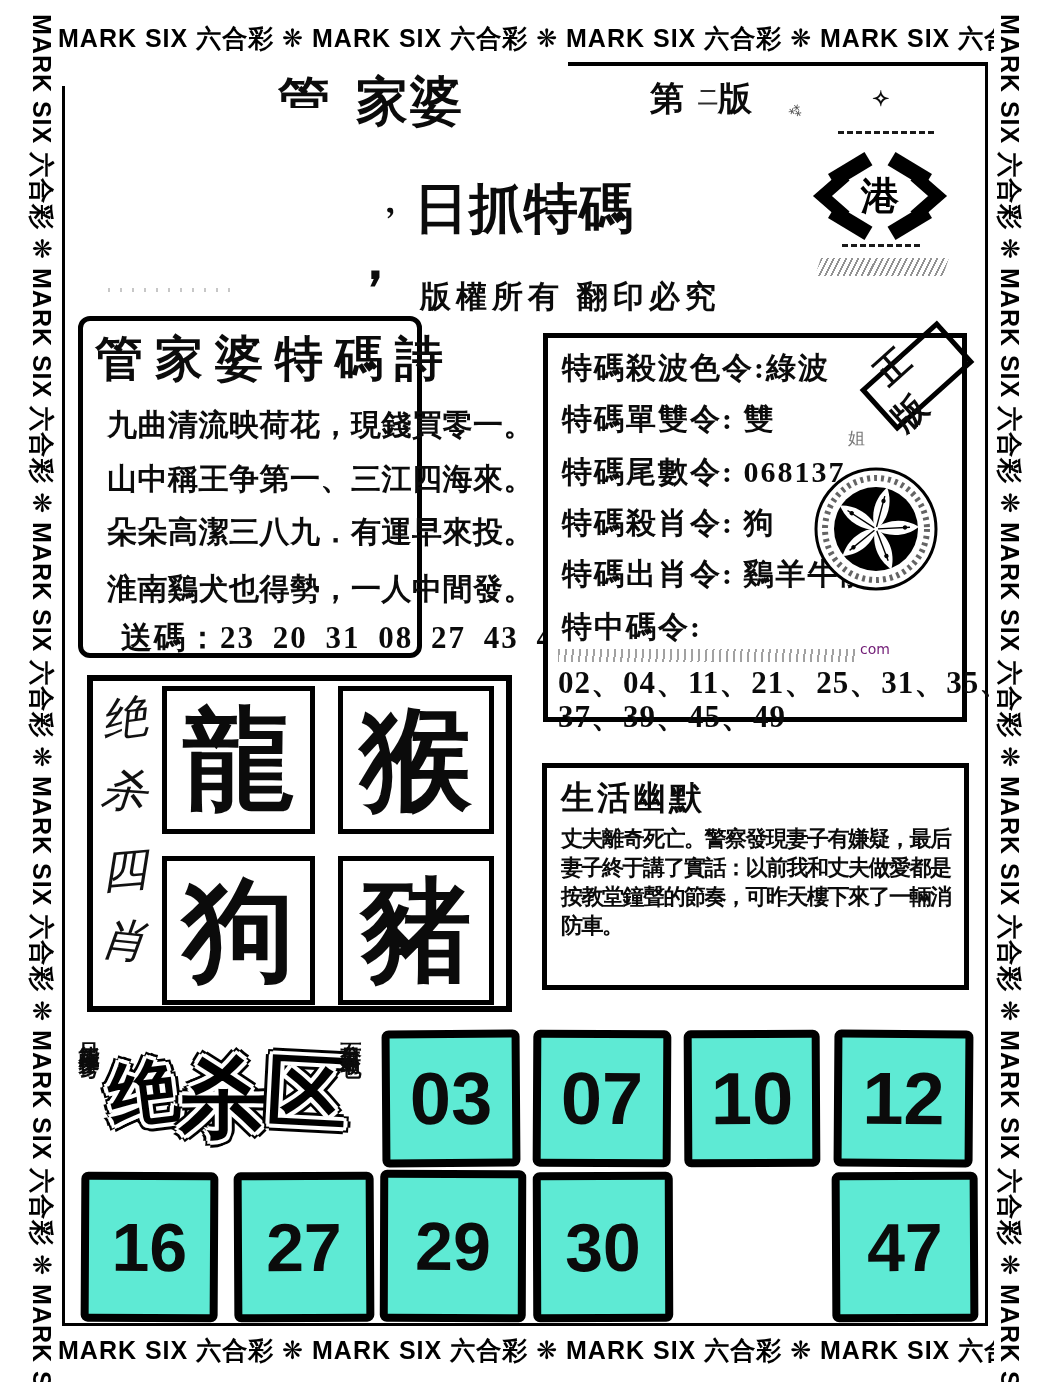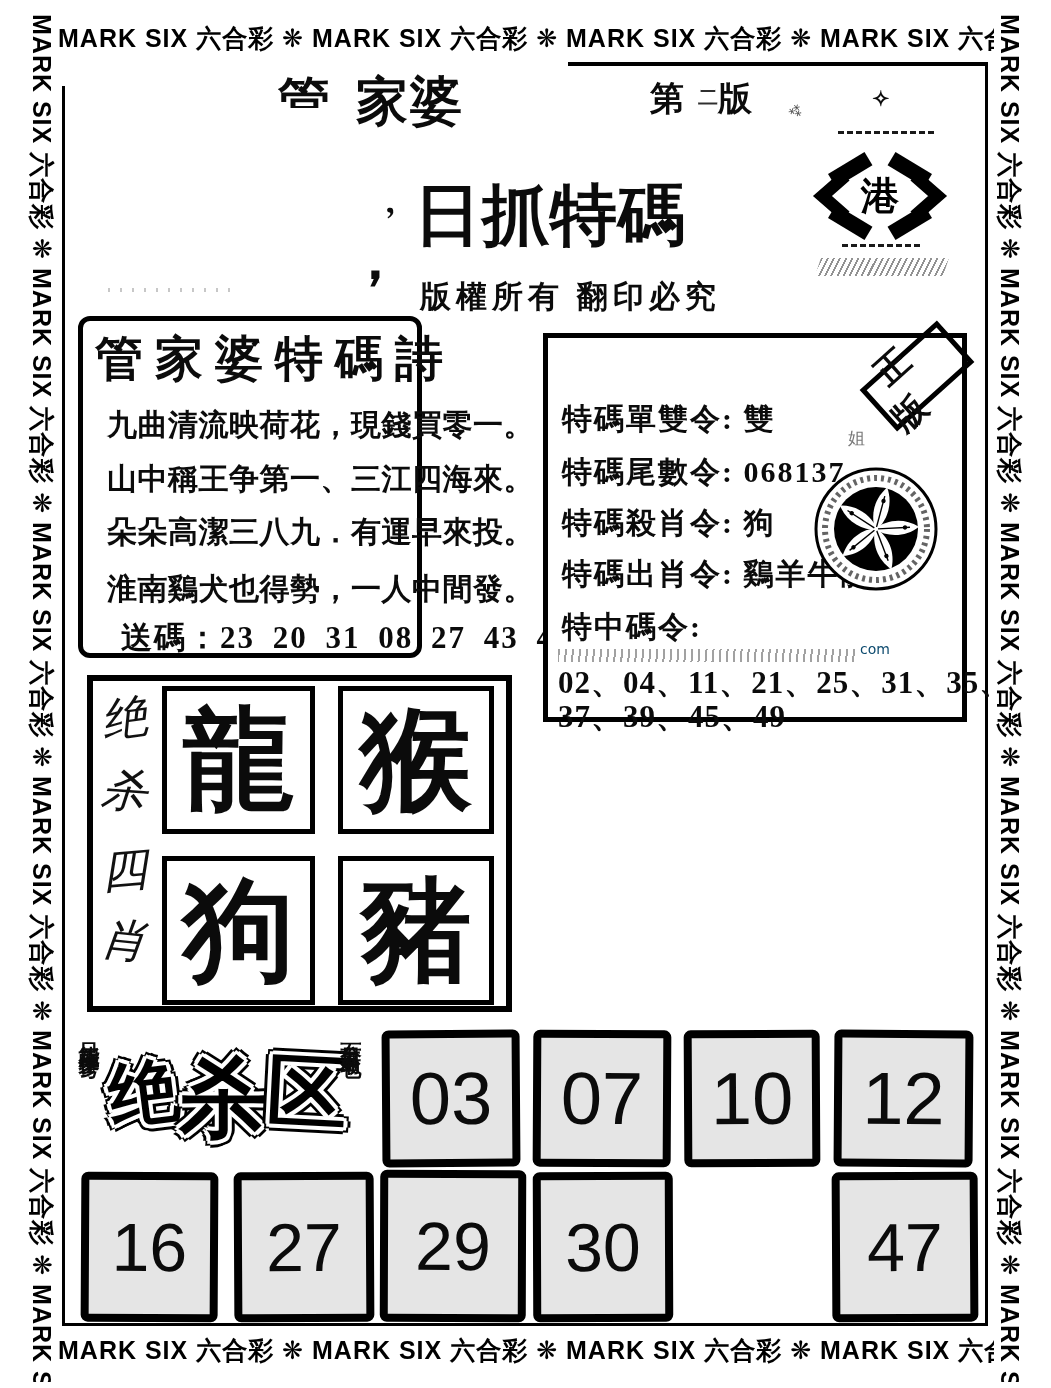--- a/index.html
+++ b/index.html
@@ -13,42 +13,42 @@
   .hstrip{height:36px;line-height:36px;}
   .vstrip{width:36px;writing-mode:vertical-rl;text-orientation:sideways;line-height:36px;}
   
   .frameline{position:absolute;background:#000;}
   
   .masthead{position:absolute;font-size:52px;font-weight:700;letter-spacing:2px;line-height:1;white-space:nowrap;}
   .clipbox{display:inline-block;width:78px;height:32px;overflow:hidden;vertical-align:top;position:relative;}
   .clipbox span{position:absolute;left:0;top:0;line-height:1;}
   .edition{position:absolute;font-size:34px;font-weight:700;letter-spacing:14px;white-space:nowrap;}
   .edition .dim{font-size:20px;opacity:.85;vertical-align:6px;letter-spacing:0;}
-  .headline{position:absolute;font-size:67px;font-weight:700;line-height:1;letter-spacing:1px;white-space:nowrap;}
+  .headline{position:absolute;font-size:54px;font-weight:700;line-height:1;letter-spacing:1px;white-space:nowrap;}
   .hl-comma{position:absolute;font-size:58px;font-weight:700;line-height:1;}
   .hl-tick{position:absolute;font-size:34px;font-weight:700;transform:rotate(-12deg);}
   .copyright{position:absolute;font-size:31px;font-weight:700;letter-spacing:5px;white-space:nowrap;}
   .star{position:absolute;font-size:21px;font-weight:700;}
   .speckle{position:absolute;font-size:13px;color:#444;transform:rotate(18deg);}
   .dashline{position:absolute;border-top:3px dashed #1a1a1a;height:0;}
   .smudgebar{position:absolute;background:repeating-linear-gradient(100deg,#6e6e6e 0 2px,transparent 2px 6px);
              opacity:.75;transform:skewX(-18deg);}
   .smudge{position:absolute;background:repeating-linear-gradient(90deg,#9a9a9a 0 2px,transparent 2px 12px);
           opacity:.55;height:4px;}
   .logo-hex{position:absolute;}
   .logo-char{font:700 40px "Liberation Serif",serif;}
   
   .box{position:absolute;border:5px solid #000;background:#fff;box-sizing:border-box;}
   .poem-title{position:absolute;font-size:48px;font-weight:700;letter-spacing:12px;white-space:nowrap;}
   .poem-line{position:absolute;font-size:30px;font-weight:700;letter-spacing:0.5px;white-space:nowrap;}
   .send-line{position:absolute;font-size:31px;font-weight:700;letter-spacing:2px;word-spacing:8px;white-space:nowrap;}
   .order-line{position:absolute;font-size:30px;font-weight:700;letter-spacing:2px;white-space:nowrap;}
   .num-line{position:absolute;font-size:31px;font-weight:700;letter-spacing:1px;white-space:nowrap;}
   .watermark{position:absolute;height:13px;background:repeating-linear-gradient(95deg,#8a8a8a 0 2px,transparent 2px 7px);opacity:.8;}
-  .watermark-tail{position:absolute;font:400 14px "DejaVu Sans",sans-serif;color:#0c4a6e;}
+  .watermark-tail{position:absolute;font:400 14px "DejaVu Sans",sans-serif;color:#701a75;}
   .faint-char{position:absolute;font-size:17px;color:#777;}
   
   .stamp-zheng{position:absolute;border:5px solid #000;box-sizing:border-box;background:transparent;
                display:flex;align-items:center;justify-content:center;
                font-size:34px;font-weight:700;letter-spacing:18px;text-indent:18px;
                transform:rotate(-42deg);}
   
   .hand{position:absolute;display:flex;flex-direction:column;font-family:"DejaVu Serif",serif;
         font-style:italic;font-size:46px;line-height:1;color:#111;}
   .hand span{display:block;}
@@ -61,21 +61,21 @@
   .vtext{position:absolute;writing-mode:vertical-rl;text-orientation:upright;
          font-size:21px;font-weight:700;letter-spacing:3px;line-height:1;}
   .bubble{position:absolute;display:flex;align-items:center;justify-content:center;font-weight:700;
           font-family:"Liberation Serif",serif;color:#000;
           text-shadow:-4px 0 #fff,4px 0 #fff,0 -4px #fff,0 4px #fff,
                       -3px -3px #fff,3px -3px #fff,-3px 3px #fff,3px 3px #fff,
                       -7px 0 #000,7px 0 #000,0 -7px #000,0 7px #000,
                       -5px -5px #000,5px -5px #000,-5px 5px #000,5px 5px #000;}
   .numbox{position:absolute;border:8px solid #000;box-sizing:border-box;border-radius:7px;
           display:flex;align-items:center;justify-content:center;
-          font-family:"Liberation Sans","DejaVu Sans",sans-serif;font-weight:400;background:#e5e5e5;}
+          font-family:"Liberation Sans","DejaVu Sans",sans-serif;font-weight:700;background:#5eead4;}
   .numbox.r1{font-size:74px;}
   .numbox.r2{font-size:68px;}
 </style>
 </head>
 <body>
 
 <div class="page">
 
   <div class="strip hstrip" style="left:58px;top:20px;width:936px;">MARK SIX 六合彩 ❋  MARK SIX 六合彩 ❋  MARK SIX 六合彩 ❋  MARK SIX 六合彩 ❋  MARK SIX 六合彩 ❋  MARK SIX 六合彩 ❋</div>
   <div class="strip hstrip" style="left:58px;top:1332px;width:936px;">MARK SIX 六合彩 ❋  MARK SIX 六合彩 ❋  MARK SIX 六合彩 ❋  MARK SIX 六合彩 ❋  MARK SIX 六合彩 ❋  MARK SIX 六合彩 ❋</div>
@@ -120,20 +120,21 @@
   <div class="box" style="left:78px;top:316px;width:344px;height:342px;border-radius:12px;">
     <div class="poem-title" style="left:12px;top:6px;">管家婆特碼詩</div>
     <div class="poem-line" style="left:24px;top:84px;">九曲清流映荷花，現錢買零一。</div>
     <div class="poem-line" style="left:24px;top:138px;">山中稱王争第一、三江四海來。</div>
     <div class="poem-line" style="left:24px;top:191px;">朵朵高潔三八九．有運早來投。</div>
     <div class="poem-line" style="left:24px;top:248px;">淮南鷄犬也得勢，一人中間發。</div>
     <div class="send-line" style="left:38px;top:296px;">送碼：23 20 31 08 27 43 48</div>
   </div>
 
   <div class="box" style="left:543px;top:333px;width:424px;height:389px;">
+    <div class="order-line" style="left:14px;top:10px;">特碼殺波色令:綠波</div>
     <div class="order-line" style="left:14px;top:61px;">特碼單雙令: 雙</div>
     <div class="order-line" style="left:14px;top:114px;">特碼尾數令: 068137</div>
     <div class="order-line" style="left:14px;top:165px;">特碼殺肖令: 狗</div>
     <div class="order-line" style="left:14px;top:216px;">特碼出肖令: 鷄羊牛龍</div>
     <div class="order-line" style="left:14px;top:269px;">特中碼令:</div>
     <div class="watermark" style="left:10px;top:311px;width:300px;"></div>
     <span class="watermark-tail" style="left:312px;top:303px;">com</span>
     <div class="num-line" style="left:10px;top:324px;">02、04、11、21、25、31、35、</div>
     <div class="num-line" style="left:10px;top:358px;">37、39、45、49</div>
   </div>
@@ -179,20 +180,24 @@
       <span style="transform:rotate(4deg);margin-top:26px;">杀</span>
       <span style="transform:rotate(-5deg);margin-top:34px;">四</span>
       <span style="transform:rotate(6deg);margin-top:24px;">肖</span>
     </div>
     <div class="zcell" style="left:69px;top:5px;width:153px;height:148px;">龍</div>
     <div class="zcell" style="left:245px;top:5px;width:156px;height:148px;">猴</div>
     <div class="zcell" style="left:69px;top:175px;width:153px;height:149px;">狗</div>
     <div class="zcell" style="left:245px;top:175px;width:156px;height:149px;">豬</div>
   </div>
 
+  <div class="box" style="left:542px;top:763px;width:427px;height:227px;">
+    <div class="humor-title" style="left:14px;top:8px;">生活幽默</div>
+    <div class="humor-body" style="left:14px;top:56px;width:394px;">丈夫離奇死亡。警察發現妻子有嫌疑，最后妻子終于講了實話：以前我和丈夫做愛都是按教堂鐘聲的節奏，可昨天樓下來了一輛消防車。</div>
+  </div>
 
   <div class="vtext" style="left:78px;top:1026px;height:142px;">只能用作参考</div>
   <div class="bubble" style="left:122px;top:1028px;width:212px;height:132px;">
     <span style="font-size:70px;transform:rotate(-7deg);">绝</span>
     <span style="font-size:88px;transform:translateY(4px);">杀</span>
     <span style="font-size:80px;transform:rotate(3deg);">区</span>
   </div>
   <div class="vtext" style="left:340px;top:1026px;height:142px;">百分百不敢包</div>
 
   <div class="numbox r1" style="left:382px;top:1030px;width:138px;height:137px;transform:rotate(-0.4deg);">03</div>

